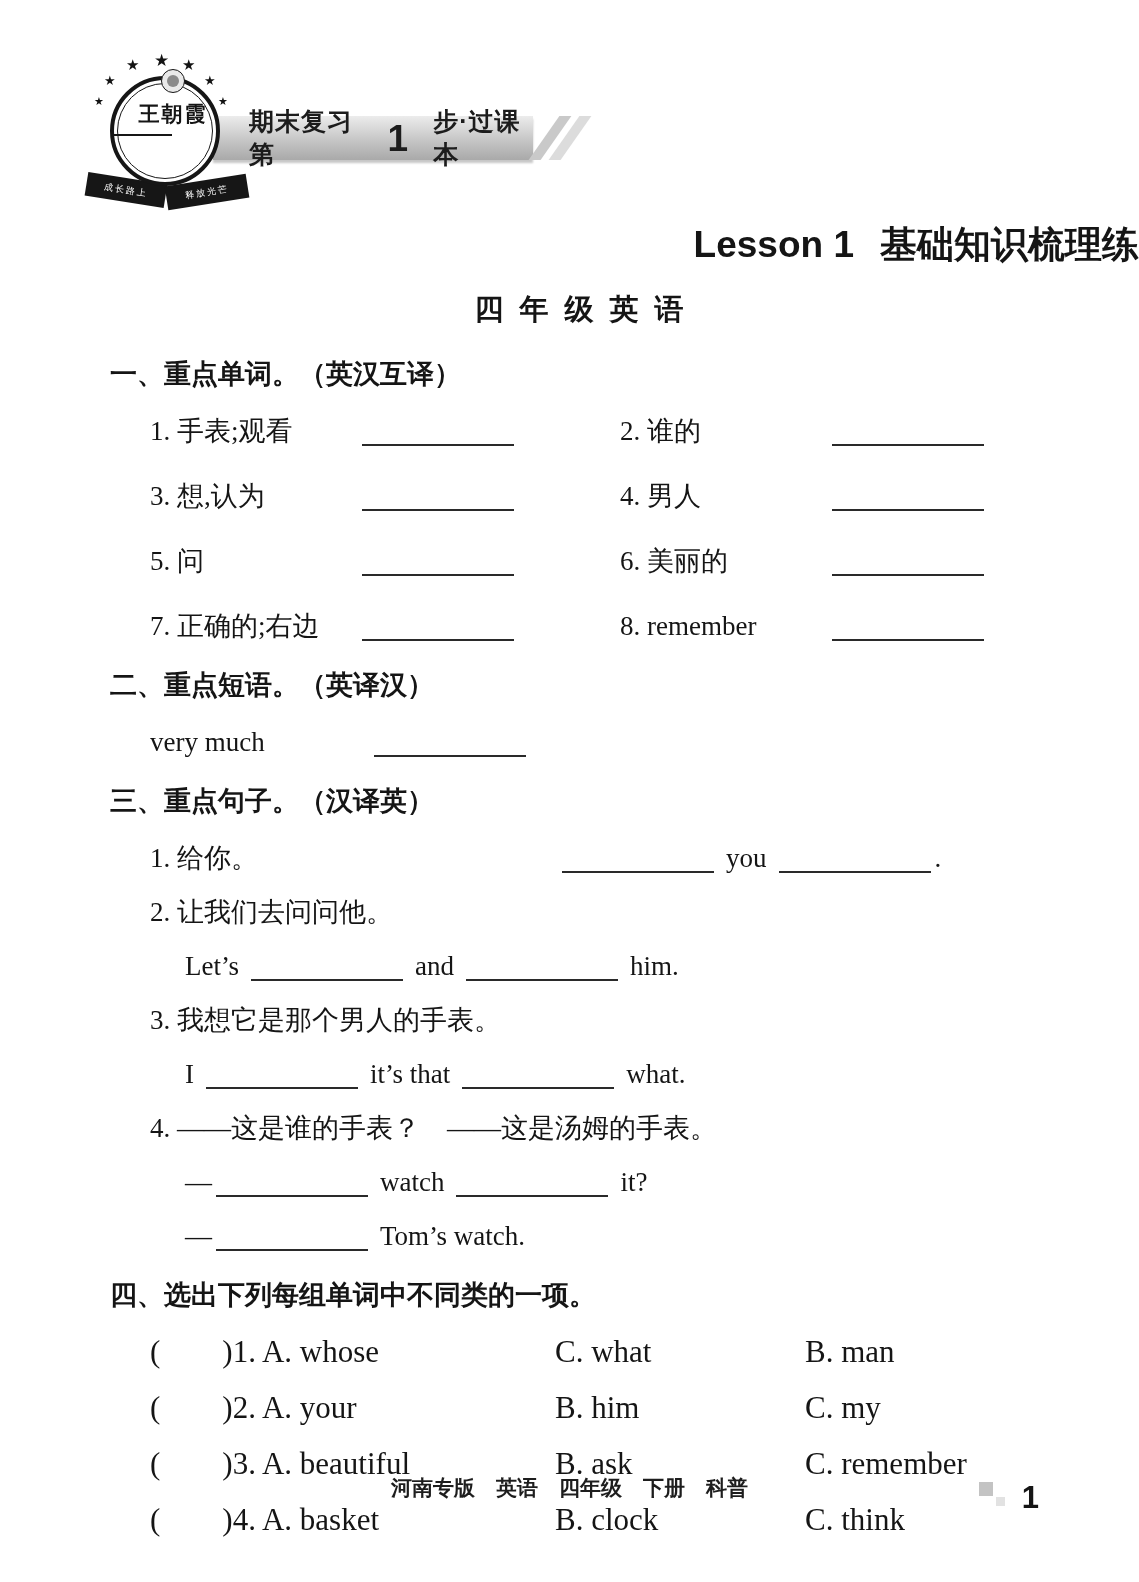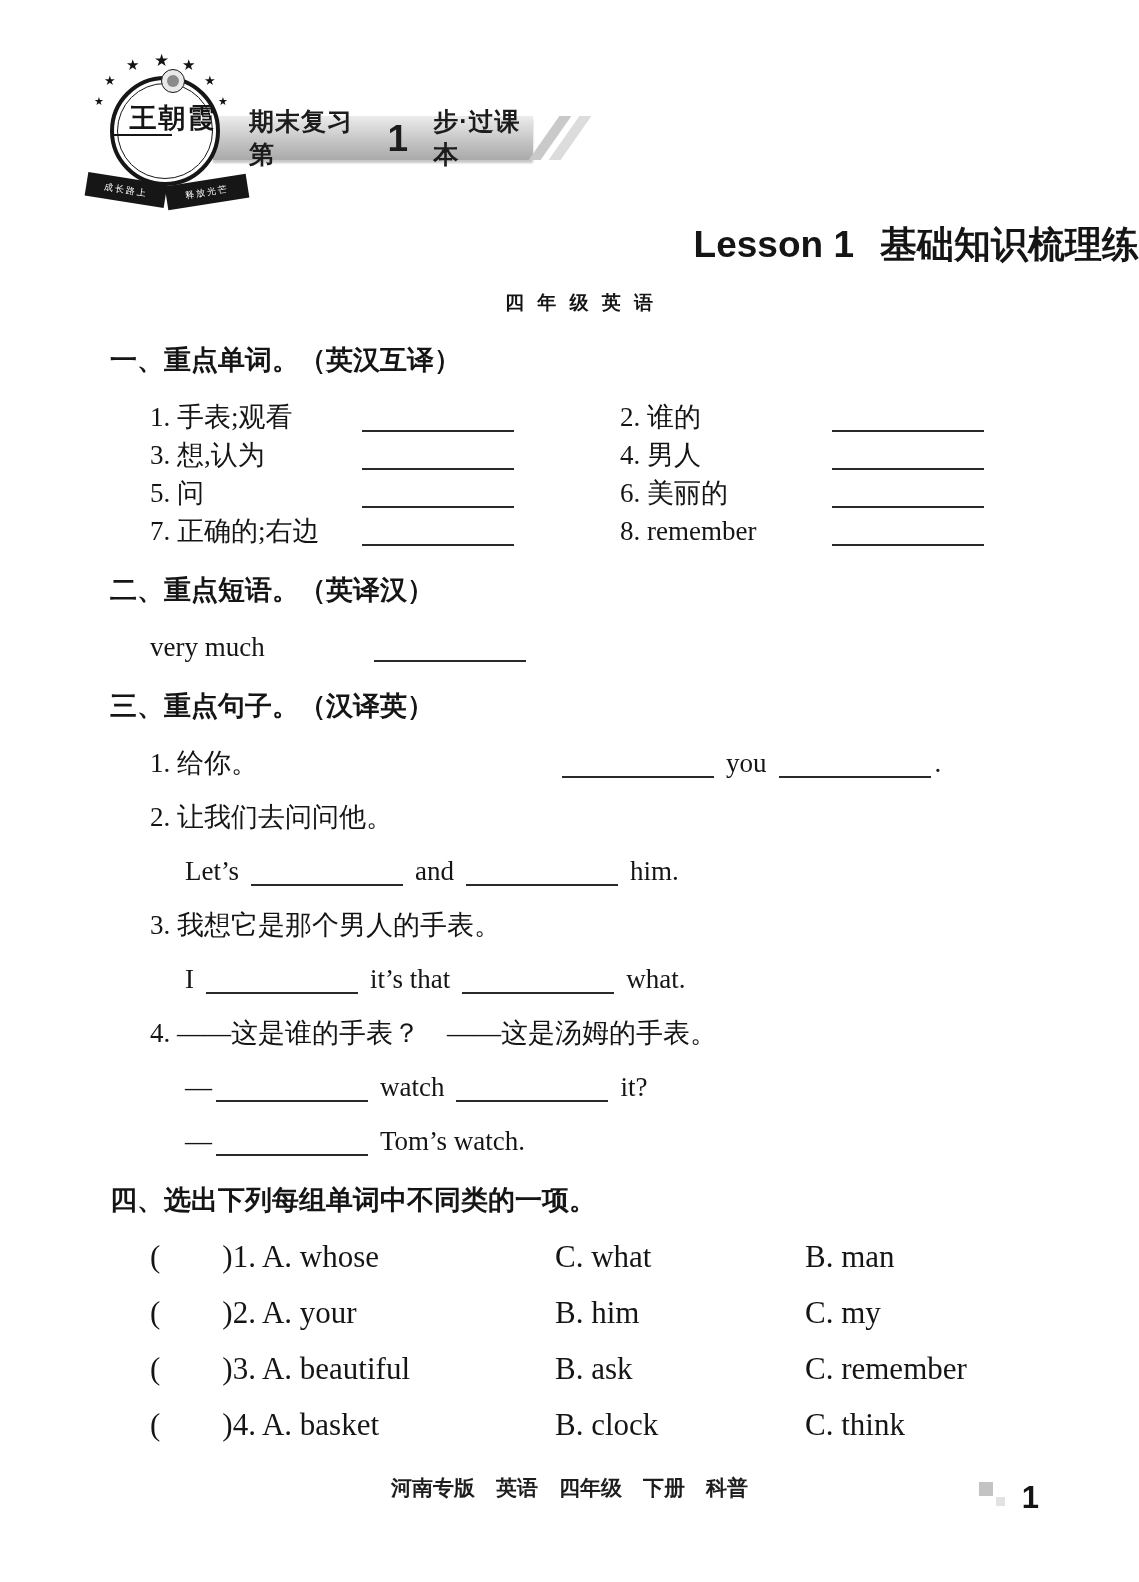--- a/index.html
+++ b/index.html
@@ -27,21 +27,21 @@
     border:1.5px solid #161616; border-radius:50%;
   }
   .crest {
     position:absolute; top:9px; left:50%; transform:translateX(-50%);
     width:24px; height:24px; border:1.5px solid #161616; border-radius:50%;
     background:#e9e9e9; z-index:3;
   }
   .crest::after { content:""; position:absolute; inset:5px; border-radius:50%; background:#8a8a8a; }
   .logo-text {
     position:absolute; top:40px; left:0; width:100%; text-align:center;
-    font-weight:bold; font-size:27px; letter-spacing:2px; z-index:3;
+    font-weight:bold; font-size:21px; letter-spacing:2px; z-index:3;
     font-family:"Liberation Serif", serif;
   }
   .logo-underline { position:absolute; top:74px; left:26px; width:58px; height:2px; background:#161616; z-index:3; }
   .star { position:absolute; color:#131313; z-index:1; line-height:1; }
   .ribbon {
     position:absolute; height:24px; background:#161616; color:#fff;
     font-size:9px; letter-spacing:2px; text-align:center; line-height:24px;
     font-family:"Liberation Sans", sans-serif; z-index:1;
   }
   .ribbon-l { left:-2px; top:118px; width:80px; transform:rotate(9deg); }
@@ -64,30 +64,30 @@
   .stripe.s2 { left:564px; background:#dcdcdc; }
 
   
   .title {
     text-align:right; font-family:"Liberation Sans", sans-serif;
     font-weight:bold; font-size:37px; margin:2px 0 20px;
   }
   .title .gap { display:inline-block; width:26px; }
   .subtitle {
     text-align:center; font-family:"Liberation Sans", sans-serif;
-    font-weight:600; font-size:19px; letter-spacing:4px; margin-bottom:8px;padding-left:23px;
+    font-weight:600; font-size:29px; letter-spacing:4px; margin-bottom:8px;padding-left:23px;
   }
 
   
   .sec-heading {
     font-family:"Liberation Sans", sans-serif; font-weight:bold;
     font-size:27px; margin:26px 0 24px 110px;
   }
   .word-grid {
-    display:grid; grid-template-columns:470px 410px; row-gap:8px;
+    display:grid; grid-template-columns:470px 410px; row-gap:35px;
     margin:17px 0 6px 150px; width:880px;
     font-size:27px; line-height:30px;
   }
   .word-cell { display:flex; align-items:flex-end; }
   .word-cell .lbl { display:inline-block; width:212px; }
   .blank {
     display:inline-block; width:152px; height:30px;
     border-bottom:2px solid #2a2a2a;
   }
 

